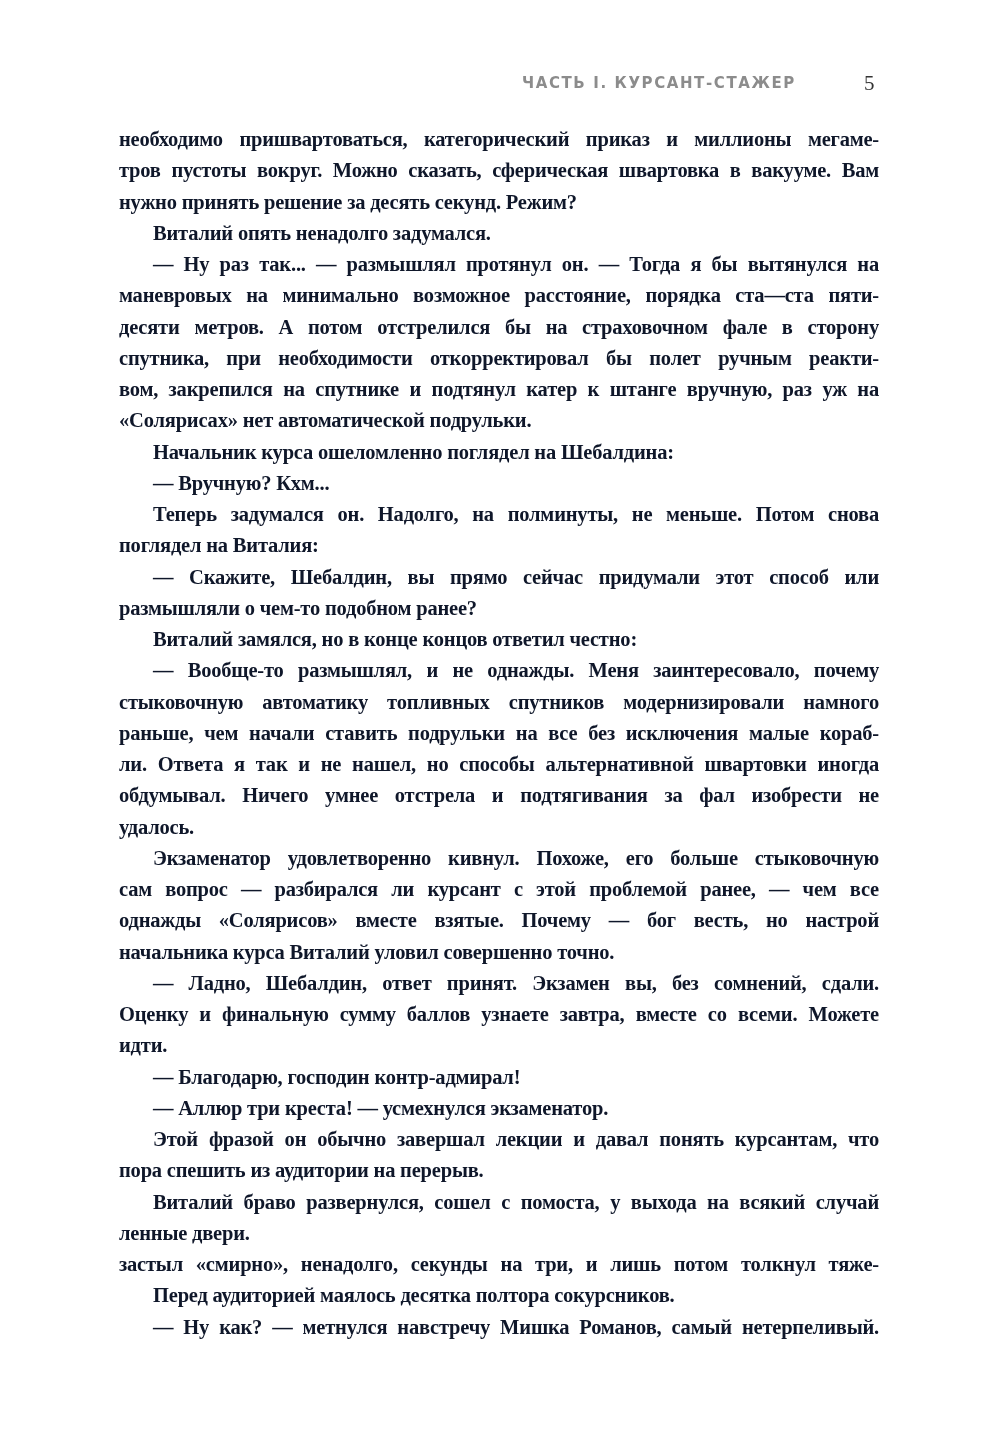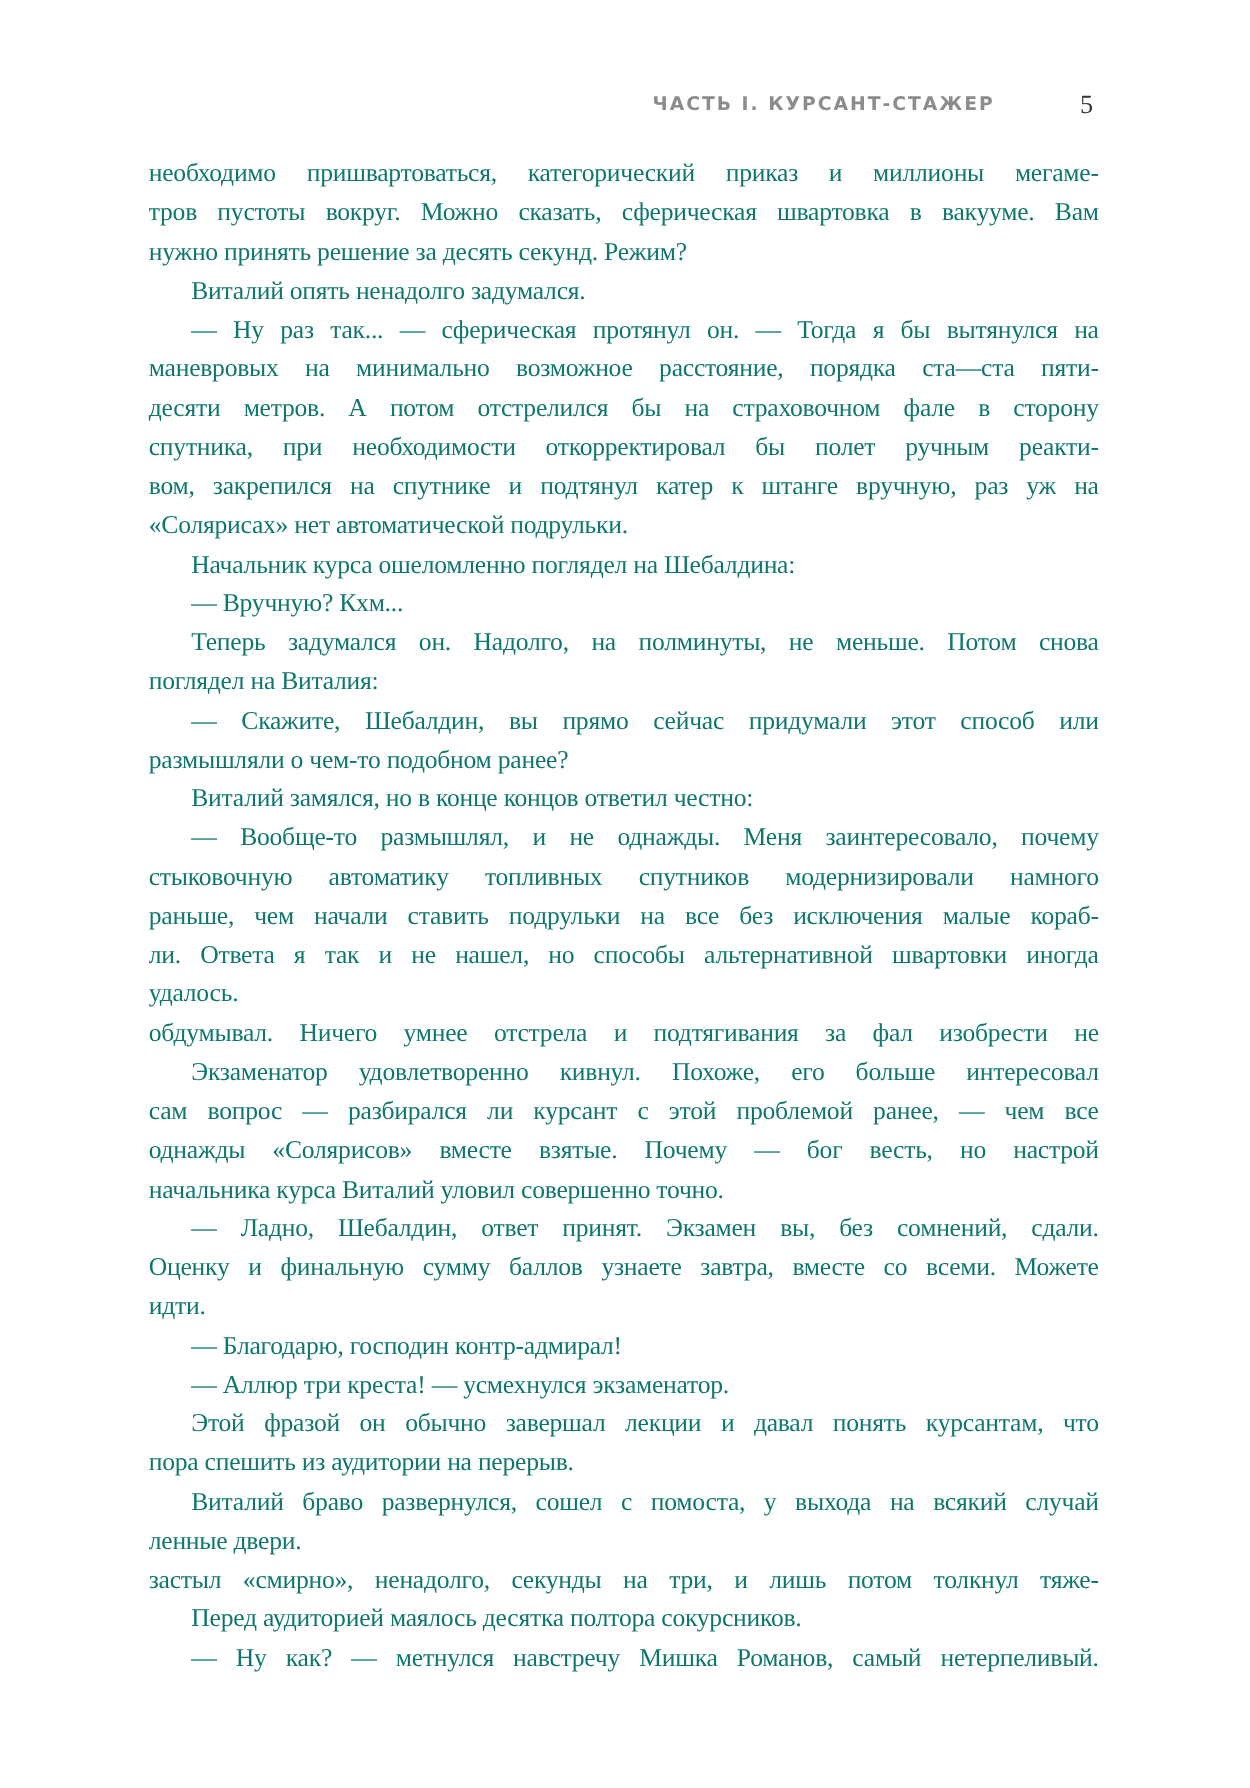--- a/index.html
+++ b/index.html
@@ -52,25 +52,26 @@
       left: 119px;
       top: 124px;
       width: 760px;
     }
     .line {
       position: relative;
       height: 31.25px;
       font-family: "Liberation Serif", serif;
       font-size: 20.5px;
       line-height: 31.25px;
-      color: #0f766e;
+      color: #0f172a;
       white-space: nowrap;
       text-align: justify;
       text-align-last: justify;
       letter-spacing: -0.2px;
+      font-weight: bold;
     }
     .line.indent {
       padding-left: 34px;
     }
     .line.last {
       text-align-last: left;
     }
   </style>
 </head>
 <body>
@@ -78,40 +79,40 @@
 <div class="page">
   <div class="running-head">
     <span class="running-title">ЧАСТЬ I. КУРСАНТ-СТАЖЕР</span>
     <span class="page-number">5</span>
   </div>
   <div class="body-text" id="body-text">
       <div class="line">необходимо пришвартоваться, категорический приказ и миллионы мегаме-</div>
       <div class="line">тров пустоты вокруг. Можно сказать, сферическая швартовка в вакууме. Вам</div>
       <div class="line last">нужно принять решение за десять секунд. Режим?</div>
       <div class="line indent last">Виталий опять ненадолго задумался.</div>
-      <div class="line indent">— Ну раз так... — сферическая протянул он. — Тогда я бы вытянулся на</div>
+      <div class="line indent">— Ну раз так... — размышлял протянул он. — Тогда я бы вытянулся на</div>
       <div class="line">маневровых на минимально возможное расстояние, порядка ста—ста пяти-</div>
       <div class="line">десяти метров. А потом отстрелился бы на страховочном фале в сторону</div>
       <div class="line">спутника, при необходимости откорректировал бы полет ручным реакти-</div>
       <div class="line">вом, закрепился на спутнике и подтянул катер к штанге вручную, раз уж на</div>
       <div class="line last">«Солярисах» нет автоматической подрульки.</div>
       <div class="line indent last">Начальник курса ошеломленно поглядел на Шебалдина:</div>
       <div class="line indent last">— Вручную? Кхм...</div>
       <div class="line indent">Теперь задумался он. Надолго, на полминуты, не меньше. Потом снова</div>
       <div class="line last">поглядел на Виталия:</div>
       <div class="line indent">— Скажите, Шебалдин, вы прямо сейчас придумали этот способ или</div>
       <div class="line last">размышляли о чем-то подобном ранее?</div>
       <div class="line indent last">Виталий замялся, но в конце концов ответил честно:</div>
       <div class="line indent">— Вообще-то размышлял, и не однажды. Меня заинтересовало, почему</div>
       <div class="line">стыковочную автоматику топливных спутников модернизировали намного</div>
       <div class="line">раньше, чем начали ставить подрульки на все без исключения малые кораб-</div>
       <div class="line">ли. Ответа я так и не нашел, но способы альтернативной швартовки иногда</div>
+      <div class="line">обдумывал. Ничего умнее отстрела и подтягивания за фал изобрести не</div>
       <div class="line last">удалось.</div>
-      <div class="line">обдумывал. Ничего умнее отстрела и подтягивания за фал изобрести не</div>
-      <div class="line indent">Экзаменатор удовлетворенно кивнул. Похоже, его больше интересовал</div>
+      <div class="line indent">Экзаменатор удовлетворенно кивнул. Похоже, его больше стыковочную</div>
       <div class="line">сам вопрос — разбирался ли курсант с этой проблемой ранее, — чем все</div>
       <div class="line">однажды «Солярисов» вместе взятые. Почему — бог весть, но настрой</div>
       <div class="line last">начальника курса Виталий уловил совершенно точно.</div>
       <div class="line indent">— Ладно, Шебалдин, ответ принят. Экзамен вы, без сомнений, сдали.</div>
       <div class="line">Оценку и финальную сумму баллов узнаете завтра, вместе со всеми. Можете</div>
       <div class="line last">идти.</div>
       <div class="line indent last">— Благодарю, господин контр-адмирал!</div>
       <div class="line indent last">— Аллюр три креста! — усмехнулся экзаменатор.</div>
       <div class="line indent">Этой фразой он обычно завершал лекции и давал понять курсантам, что</div>
       <div class="line last">пора спешить из аудитории на перерыв.</div>

